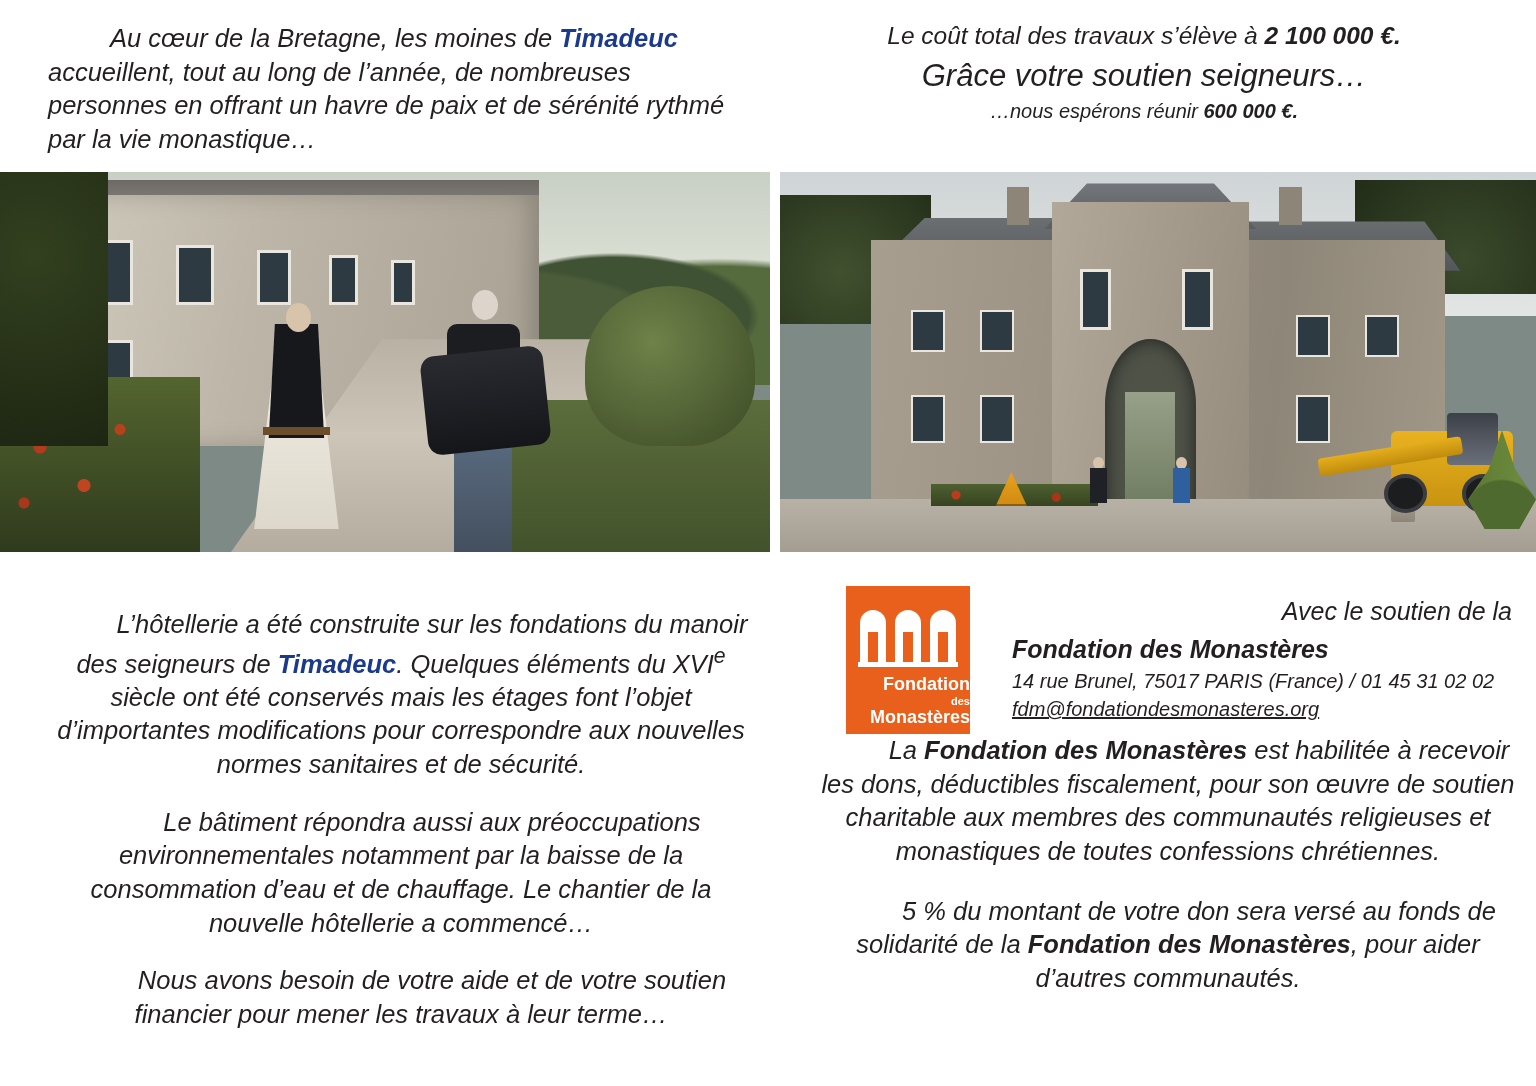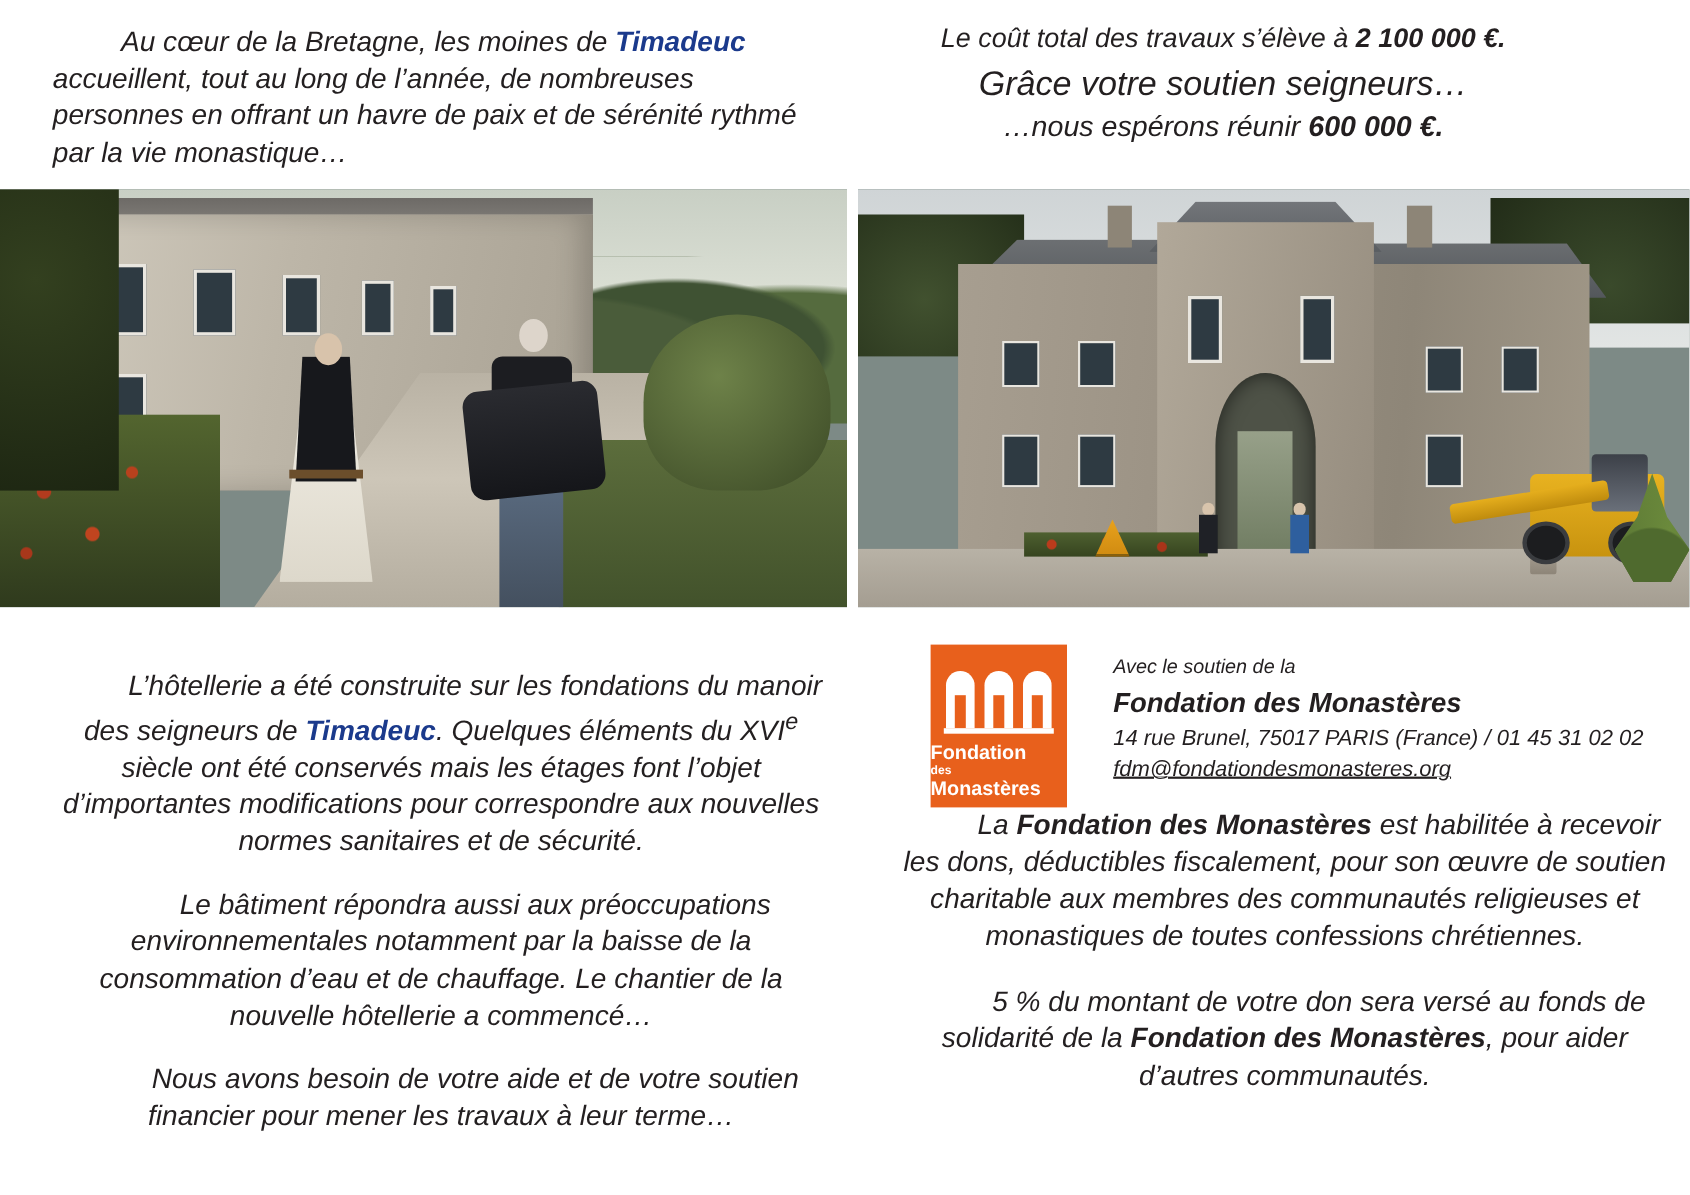--- a/index.html
+++ b/index.html
@@ -32,27 +32,27 @@
     left: 48px; top: 22px;
     width: 690px;
     font-size: 25.5px;
     text-align: left;
   }
   #intro-text p { margin: 0; text-indent: 62px; }
 
   
   #cost-block {
     position: absolute;
-    left: 752px; top: 22px;
+    left: 784px; top: 22px;
     width: 720px;
     text-align: center;
   }
   #cost-line-1 { font-size: 24.5px; font-style: italic; color: #231f20; margin: 0; }
   #cost-line-2 { font-size: 31px; font-style: italic; color: #231f20; margin: 8px 0 0 0; }
-  #cost-line-3 { font-size: 26px; font-style: italic; color: #231f20; margin: 6px 0 0 0; }
+  #cost-line-3 { font-size: 20px; font-style: italic; color: #231f20; margin: 6px 0 0 0; }
 
   
   .photo {
     position: absolute;
     overflow: hidden;
     background: #7d8a86;
   }
   #photo-left  { left: 0px;   top: 172px; width: 770px; height: 380px; }
   #photo-right { left: 780px; top: 172px; width: 756px; height: 380px; }
 
@@ -273,31 +273,31 @@
   }
   #fdm-logo .arch::after {
     content:""; position:absolute; left:8px; bottom:0; width:10px; height:30px;
     background:#e8601c;
   }
   #fdm-logo .base {
     position:absolute; left:12px; top:76px; width:100px; height:5px; background:#fff;
   }
   #fdm-logo .logotext {
     position:absolute; left:0; top:88px; width:100%;
-    color:#fff; text-align:left; font-weight:bold; line-height:1.15;
+    color:#fff; text-align:right; font-weight:bold; line-height:1.15;
   }
   #fdm-logo .lt1 { font-size:18px; }
   #fdm-logo .lt2 { font-size:11px; }
   #fdm-logo .lt3 { font-size:18px; }
 
   #fdm-info {
     position:absolute; left:1012px; top:594px; width:500px;
     font-style:italic; color:#231f20; font-size:20px; line-height:1.42;
   }
-  #fdm-info .l1 { font-size:18px; }
+  #fdm-info .l1 { font-size:25px;text-align:right; }
   #fdm-info .l2 { font-size:25px; font-weight:bold; margin-top:2px; }
   #fdm-info .l3 { margin-top:5px; }
   #fdm-info .l5 a, #fdm-info .l5 {
     color:#231f20; text-decoration:underline;
   }
 
   #fdm-para {
     position:absolute; left:818px; top:734px; width:700px;
     font-size:25.5px;
   }

